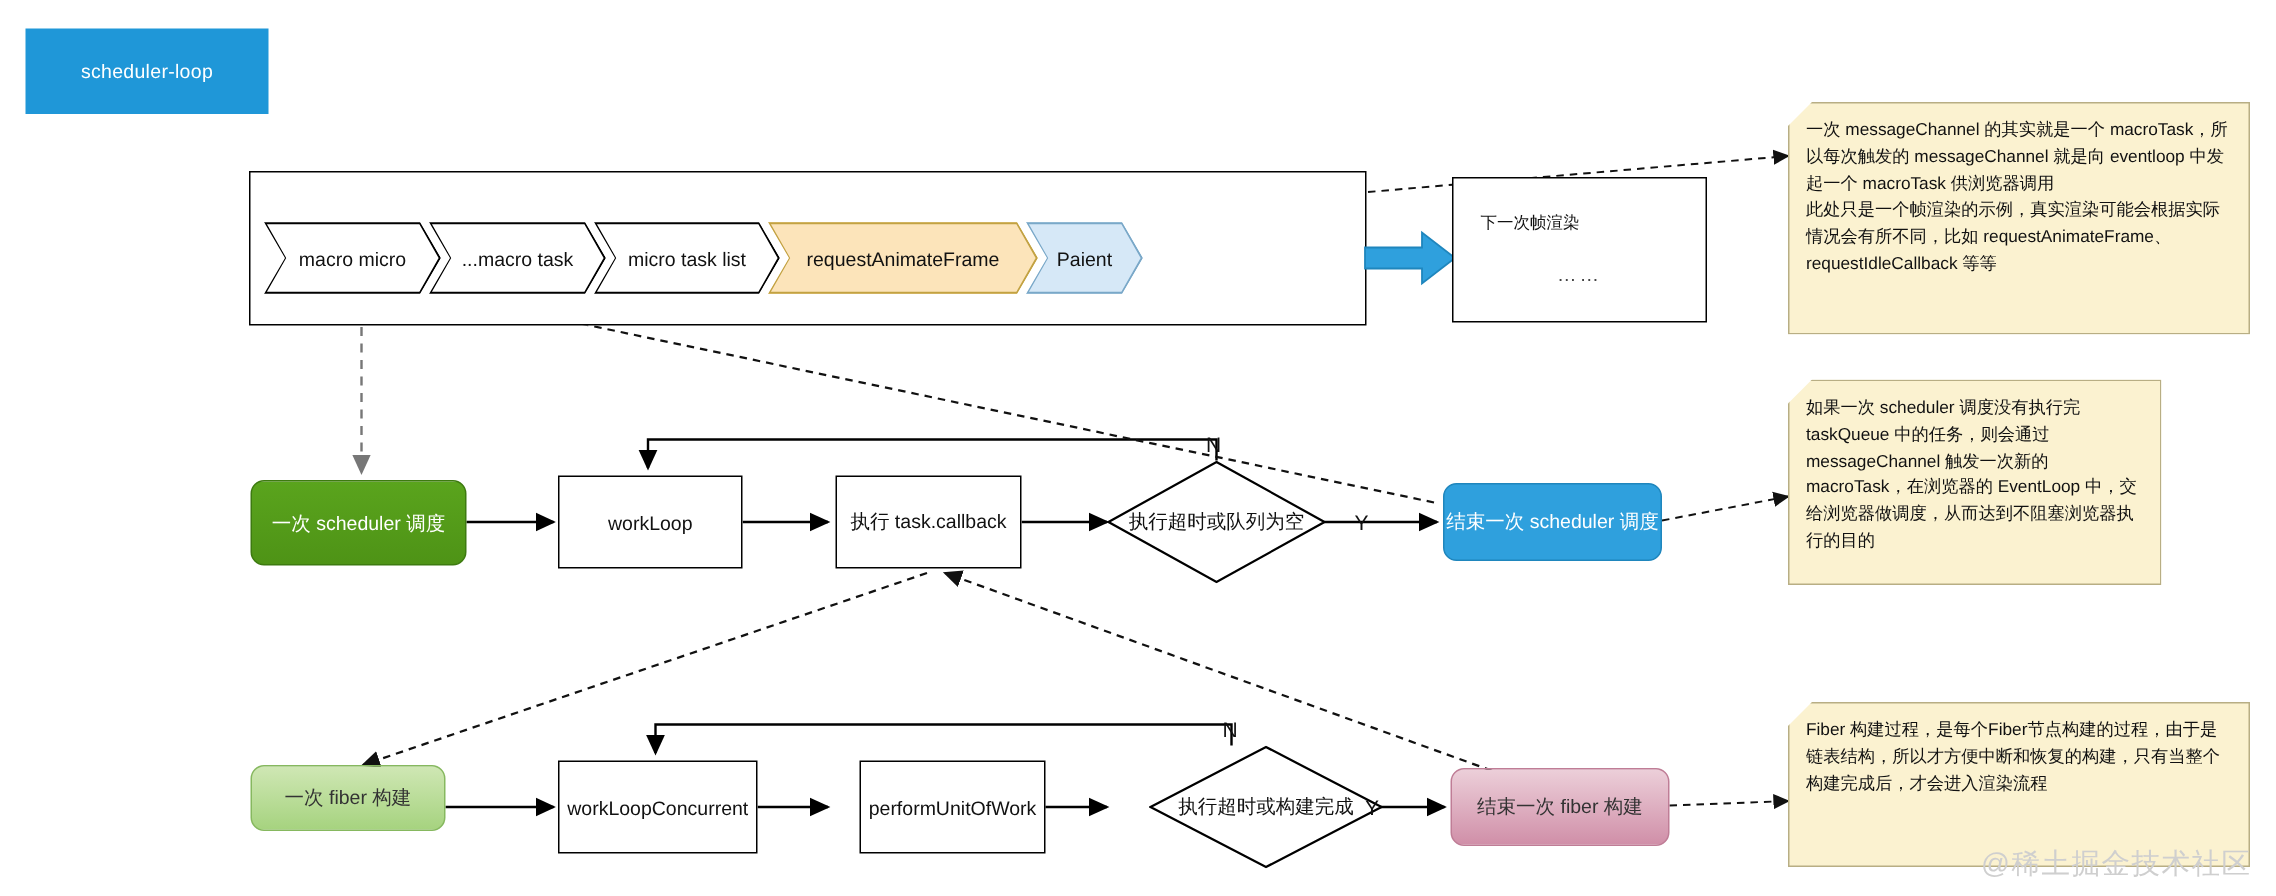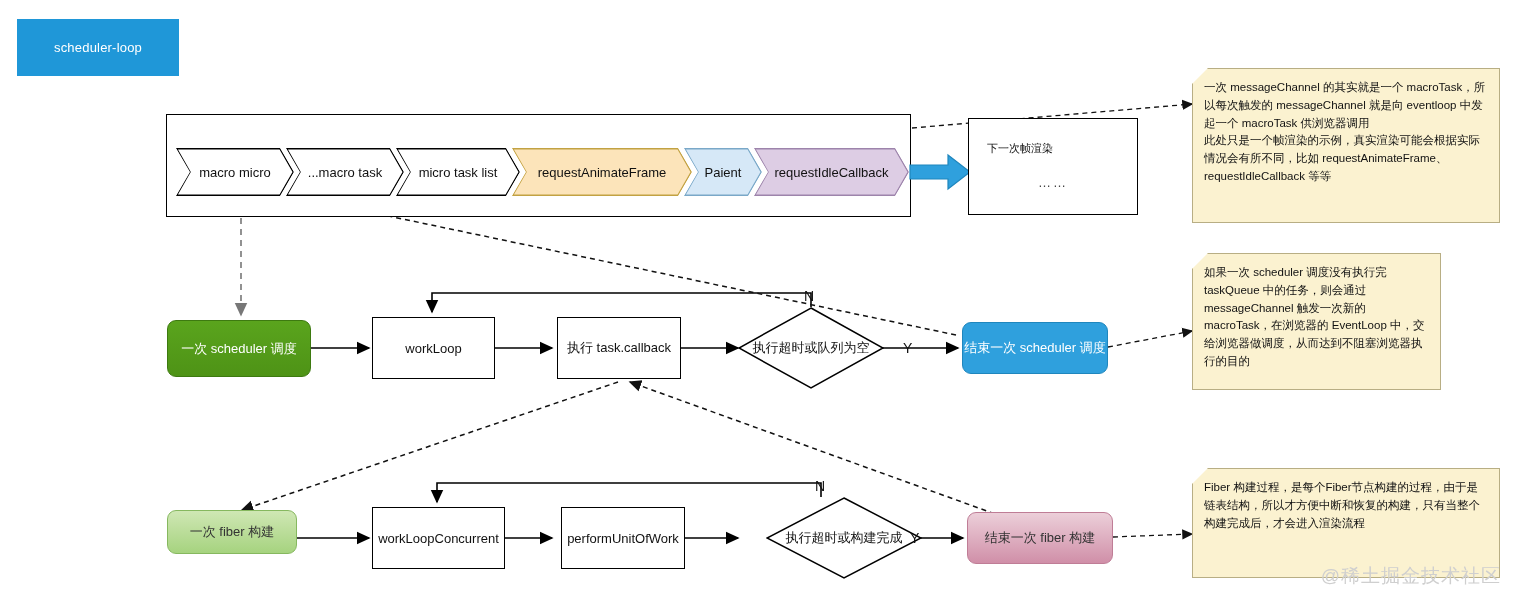--- a/index.html
+++ b/index.html
@@ -164,27 +164,20 @@
           </svg></div>
         <span>requestAnimateFrame</span>
       </div>
       <div class="chev" style="width: 78px; margin-left: -8px;">
         <div class="fillwrap" style="background: rgb(214, 232, 247);"></div>
         <div style="position: absolute; inset: 0px; z-index: 1;"><svg width="78" height="48" viewBox="0 0 78 48" preserveAspectRatio="none">
             <polygon points="0.8,0.8 64,0.8 77.2,24 64,47.2 0.8,47.2 14,24" fill="none" stroke="#7aa8c8" stroke-width="1.4" vector-effect="non-scaling-stroke"></polygon>
           </svg></div>
         <span>Paient</span>
       </div>
-      <div class="chev" style="width: 155px; margin-left: -8px;">
-        <div class="fillwrap" style="background: rgb(221, 205, 228);"></div>
-        <div style="position: absolute; inset: 0px; z-index: 1;"><svg width="155" height="48" viewBox="0 0 155 48" preserveAspectRatio="none">
-            <polygon points="0.8,0.8 141,0.8 154.2,24 141,47.2 0.8,47.2 14,24" fill="none" stroke="#9d84ab" stroke-width="1.4" vector-effect="non-scaling-stroke"></polygon>
-          </svg></div>
-        <span>requestIdleCallback</span>
-      </div>
     </div>
 
   <svg class="abs" style="left:908px;top:150px;width:66px;height:44px;" viewBox="0 0 66 44">
     <path d="M2,15 L40,15 L40,5 L62,22 L40,39 L40,29 L2,29 Z" fill="#2fa0dd" stroke="#1f86bd" stroke-width="1.2"></path>
   </svg>
 
   <div class="abs next-frame">
     <div class="nf-title">下一次帧渲染</div>
     <div class="nf-dots">……</div>
   </div>
@@ -215,21 +208,21 @@
   </div>
 
   <div class="abs round lgreen" style="left:167px;top:510px;width:130px;height:44px;">
     <span>一次 fiber 构建</span>
   </div>
 
   <div class="abs rect" style="left:372px;top:507px;width:133px;height:62px;">
     <span>workLoopConcurrent</span>
   </div>
 
-  <div class="abs rect" style="left:561px;top:507px;width:124px;height:62px;">
+  <div class="abs rect" style="left:573px;top:507px;width:124px;height:62px;">
     <span>performUnitOfWork</span>
   </div>
 
   <div class="abs" style="left:766px;top:497px;width:156px;height:82px;">
     <svg style="position:absolute;inset:0;width:100%;height:100%;" viewBox="0 0 156 82" preserveAspectRatio="none">
       <polygon points="78,1 155,41 78,81 1,41" fill="#fff" stroke="#000" stroke-width="1.5" vector-effect="non-scaling-stroke"></polygon>
     </svg>
     <div class="dlabel" style="left:50%;top:50%;transform:translate(-50%,-50%);">执行超时或构建完成</div>
   </div>
   <div class="abs branch-letter" style="left:815px;top:478px;">N</div>

